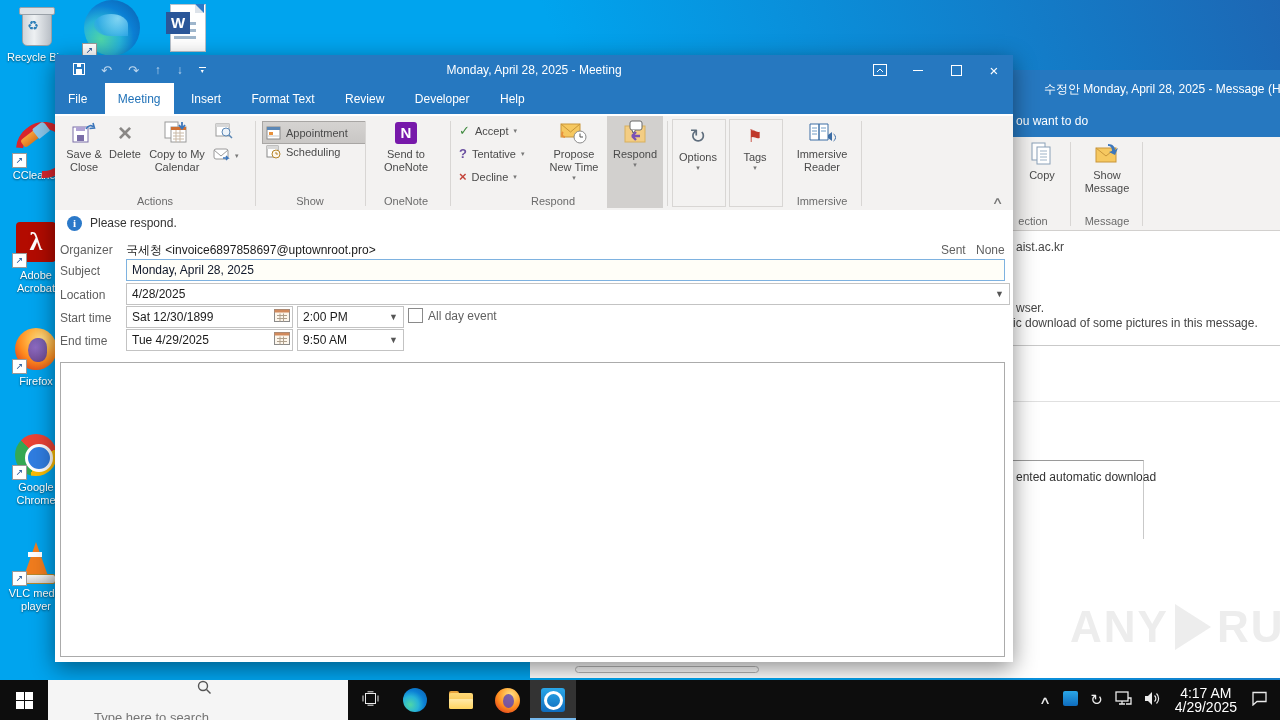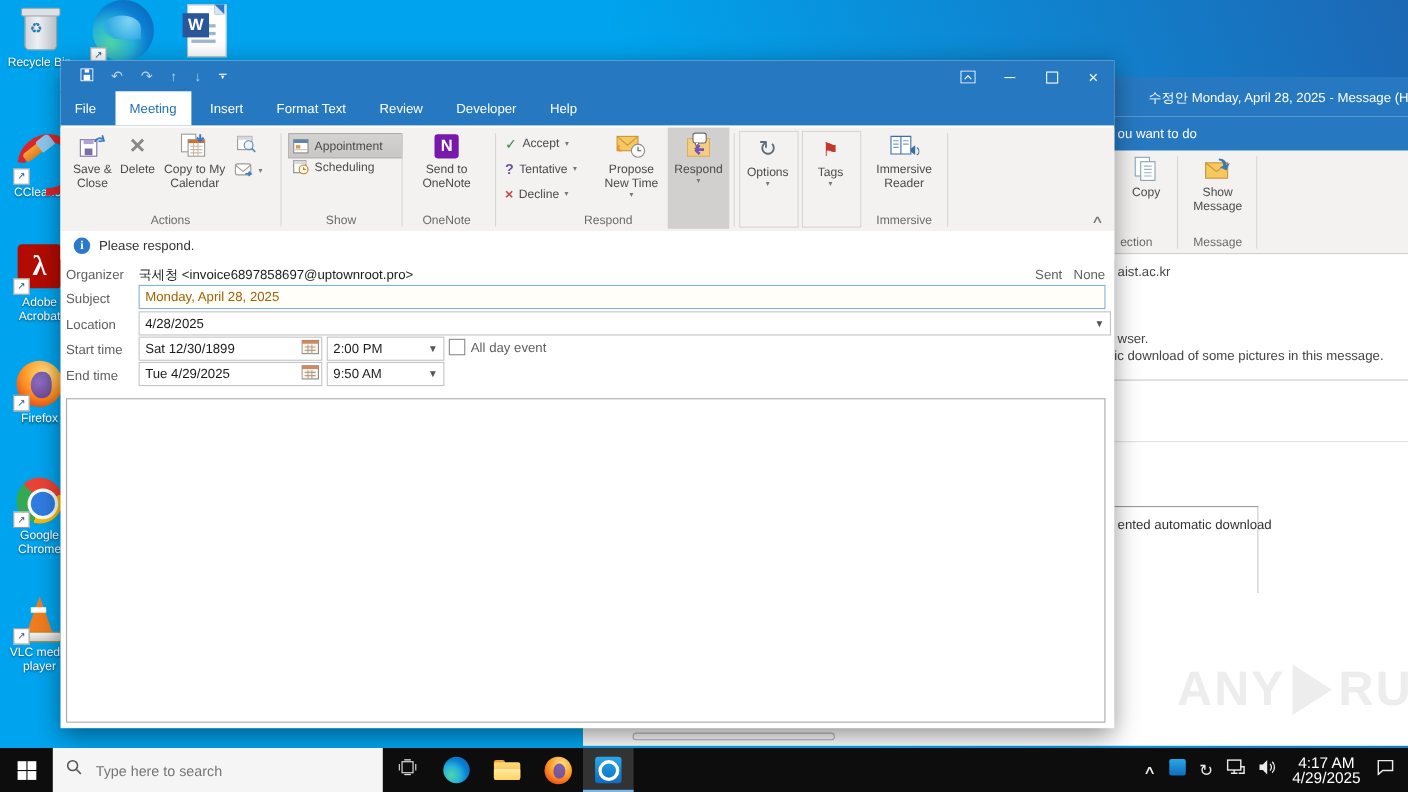--- a/index.html
+++ b/index.html
@@ -171,20 +171,21 @@
             </svg></span>
         <span style="font-size:13px;color:#bcd6ee;">↶</span>
         <span style="font-size:13px;color:#bcd6ee;">↷</span>
         <span style="font-size:12px;color:#bcd6ee;">↑</span>
         <span style="font-size:12px;color:#bcd6ee;">↓</span>
         <span style="display:flex;flex-direction:column;align-items:center;">
             <i style="width:7px;height:1px;background:#fff;"></i>
             <i style="font-style:normal;font-size:6px;color:#fff;line-height:6px;">▾</i>
           </span>
       </div>
+      <div style="position:absolute;left:0;right:0;text-align:center;color:#fff;font-size:12px;pointer-events:none;">Monday, April 28, 2025  -  Meeting</div>
       <div style="position:absolute;right:0;top:0;height:100%;display:flex;">
         <span class="ctl">
             <svg width="14" height="12" viewBox="0 0 14 12">
               <rect x="0.5" y="0.5" width="13" height="11" fill="none" stroke="#fff"></rect>
               <path d="M4 8 L7 5 L10 8" fill="none" stroke="#fff"></path>
             </svg>
           </span>
         <span class="ctl">
             <i style="width:10px;height:1px;background:#fff;"></i>
           </span>
@@ -363,21 +364,21 @@
       <span style="width:15px;height:15px;border-radius:50%;background:#2b79c9;color:#fff;font-size:11px;font-weight:bold;text-align:center;line-height:15px;font-family:'Liberation Serif',serif;">i</span>
       <span style="font-size:12px;color:#333;">Please respond.</span>
     </div>
 
     <span class="flabel" style="left:5px;top:188px;">Organizer</span>
     <span class="abs" style="left:71px;top:187px;font-size:12px;color:#1b1b1b;">국세청 &lt;invoice6897858697@uptownroot.pro&gt;</span>
     <span class="abs" style="left:886px;top:188px;font-size:12px;color:#5f5f5f;">Sent</span>
     <span class="abs" style="left:921px;top:188px;font-size:12px;color:#5f5f5f;">None</span>
 
     <span class="flabel" style="left:5px;top:209px;">Subject</span>
-    <input class="abs" style="left: 71px; top: 204px; width: 867px; height: 20px; border: 1px solid rgb(126, 178, 224); background: rgb(255, 254, 248); font-size: 12px; color: #a16207; padding: 0px 5px; font-family: inherit; outline: none;" value="Monday, April 28, 2025">
+    <input class="abs" style="left: 71px; top: 204px; width: 867px; height: 20px; border: 1px solid rgb(126, 178, 224); background: rgb(255, 254, 248); font-size: 12px; color: #0f172a; padding: 0px 5px; font-family: inherit; outline: none;" value="Monday, April 28, 2025">
 
     <span class="flabel" style="left:5px;top:233px;">Location</span>
     <div class="field-border" style="left:71px;top:228px;width:877px;height:20px;padding-left:5px;">
       <span>4/28/2025</span>
       <span class="ddarrow">▼</span>
     </div>
 
     <span class="flabel" style="left:5px;top:256px;">Start time</span>
     <div class="field-border" style="left:71px;top:251px;width:160px;height:20px;padding-left:5px;">
       <span>Sat 12/30/1899</span>
@@ -413,21 +414,21 @@
 
   <div class="abs" style="left:0;top:680px;width:1280px;height:40px;background:#0d0d0d;display:flex;align-items:center;">
     <div style="width:48px;height:40px;display:flex;align-items:center;justify-content:center;">
       <span style="display:grid;grid-template-columns:8px 8px;grid-template-rows:8px 8px;gap:1px;">
         <i style="background:#fff;"></i>
           <i style="background:#fff;"></i>
           <i style="background:#fff;"></i>
           <i style="background:#fff;"></i>
       </span>
     </div>
-    <div style="width:288px;height:40px;background:#f5f5f5;display:flex;align-items:center;padding-left:12px;gap:10px;">
+    <div style="width:288px;height:40px;background:#f5f5f5;display:flex;align-items:center;padding-left:12px;gap:10px;flex-direction:column;">
       <span><svg width="15" height="15" viewBox="0 0 15 15">
             <circle cx="6" cy="6" r="4.5" fill="none" stroke="#555" stroke-width="1.4"></circle>
             <path d="M9.5 9.5 l4 4" stroke="#555" stroke-width="1.4"></path>
           </svg></span>
       <input style="border: none; background: transparent; outline: none; font-size: 13px; color: rgb(34, 34, 34); width: 220px; font-family: inherit;" placeholder="Type here to search">
     </div>
     <div style="width:44px;height:40px;display:flex;align-items:center;justify-content:center;">
       <span><svg width="17" height="15" viewBox="0 0 17 15">
             <rect x="3.5" y="2.5" width="10" height="10" fill="none" stroke="#eaeaea"></rect>
             <path d="M1 4.5 v6 M16 4.5 v6" stroke="#eaeaea"></path>

